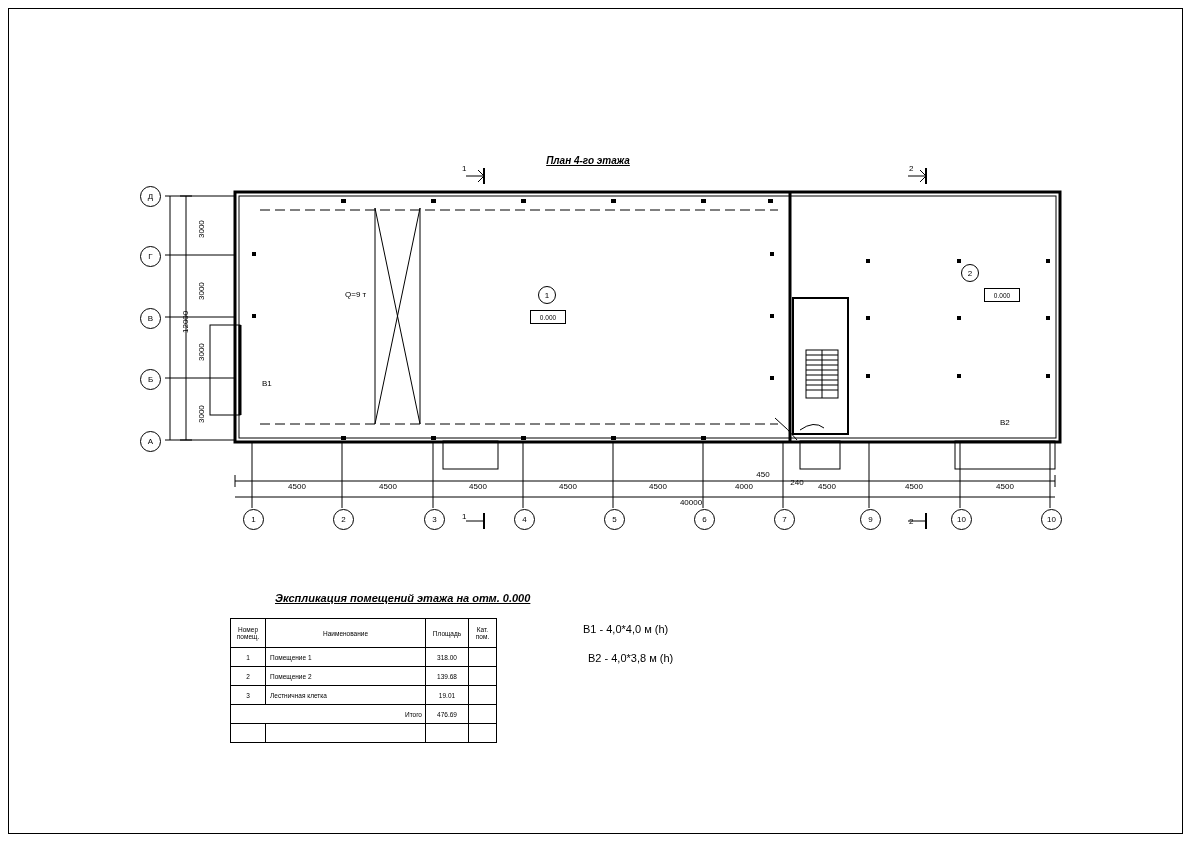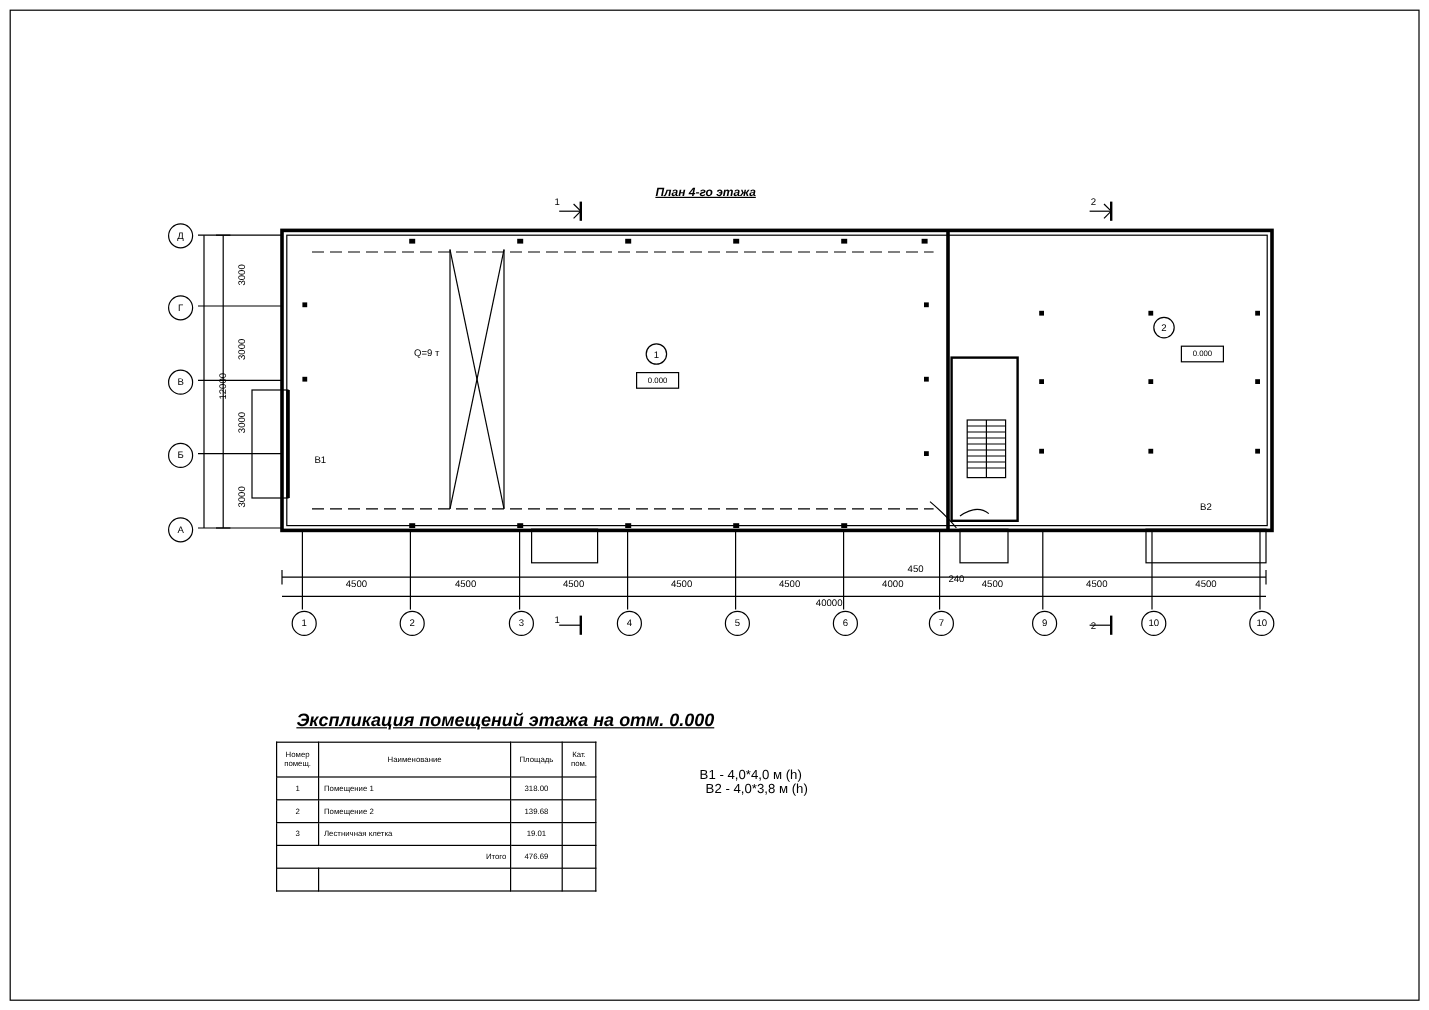--- a/index.html
+++ b/index.html
@@ -247,21 +247,21 @@
   <div class="lbl" style="left:345px;top:290px;">Q=9 т</div>
 
   <div class="lbl" style="left:262px;top:379px;">В1</div>
   <div class="lbl" style="left:1000px;top:418px;">В2</div>
 
   <div class="secmark" style="left:462px;top:164px;">1</div>
   <div class="secmark" style="left:909px;top:164px;">2</div>
   <div class="secmark" style="left:462px;top:512px;">1</div>
   <div class="secmark" style="left:909px;top:517px;">2</div>
 
-  <div class="title" id="exp-title" style="font-size:15px;">Экспликация помещений этажа на отм. 0.000</div>
+  <div class="title" id="exp-title" style="font-size:11px;margin-left:28px;">Экспликация помещений этажа на отм. 0.000</div>
 
   <table id="exp-table">
     <thead>
       <tr>
         <th style="width:30px;height:26px;">Номер помещ.</th>
         <th style="width:155px;">Наименование</th>
         <th style="width:38px;">Площадь</th>
         <th style="width:23px;">Кат. пом.</th>
       </tr>
     </thead>
@@ -291,16 +291,16 @@
       </tr>
       <tr>
         <td style="height:16px;"></td>
         <td class="nm"></td>
         <td></td>
         <td></td>
       </tr>
     </tbody>
   </table>
 
-  <div class="note" style="left:583px;top:640px;">В1 -  4,0*4,0 м (h)</div>
+  <div class="note" style="left:583px;top:623px;">В1 -  4,0*4,0 м (h)</div>
   <div class="note" style="left:588px;top:652px;">В2 - 4,0*3,8 м (h)</div>
 
 </div>
 
 </body></html>

